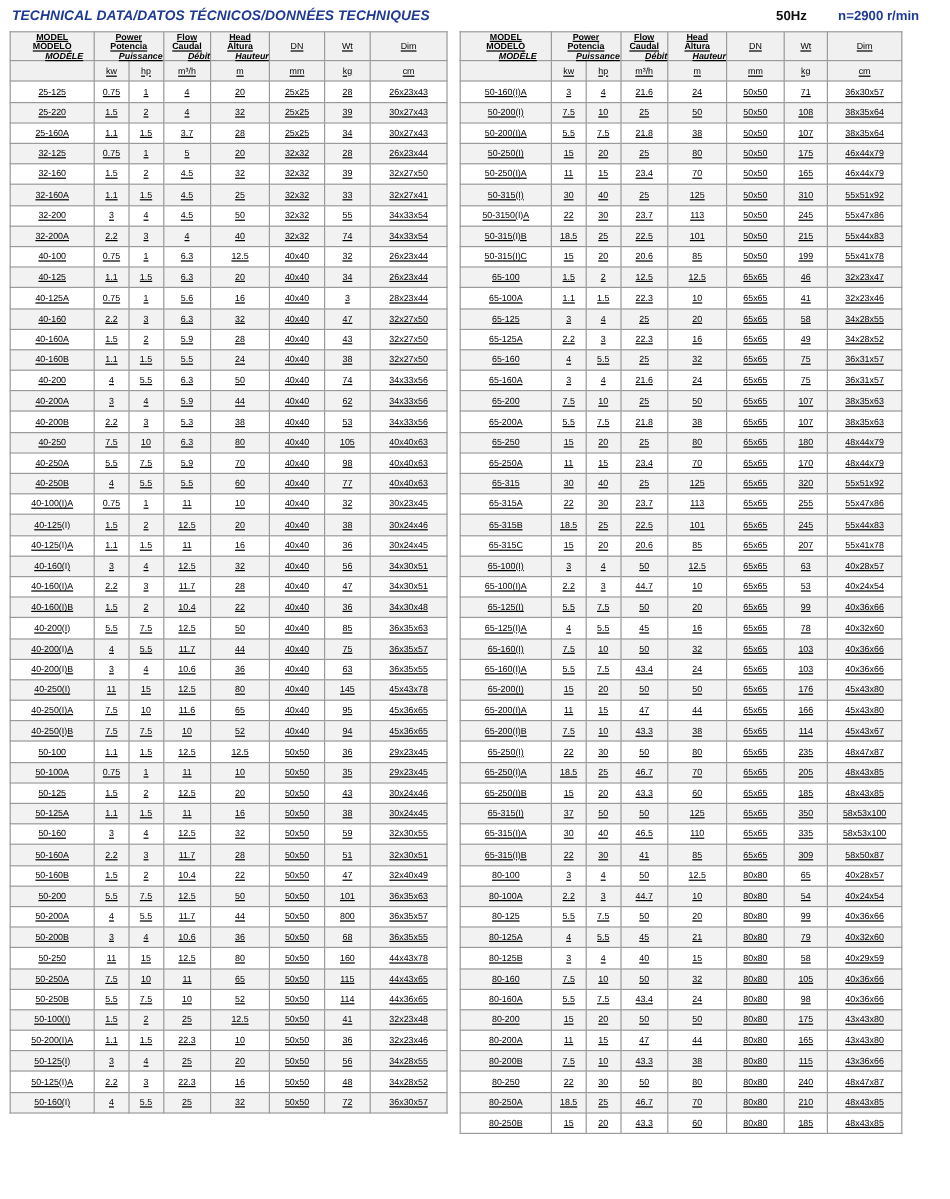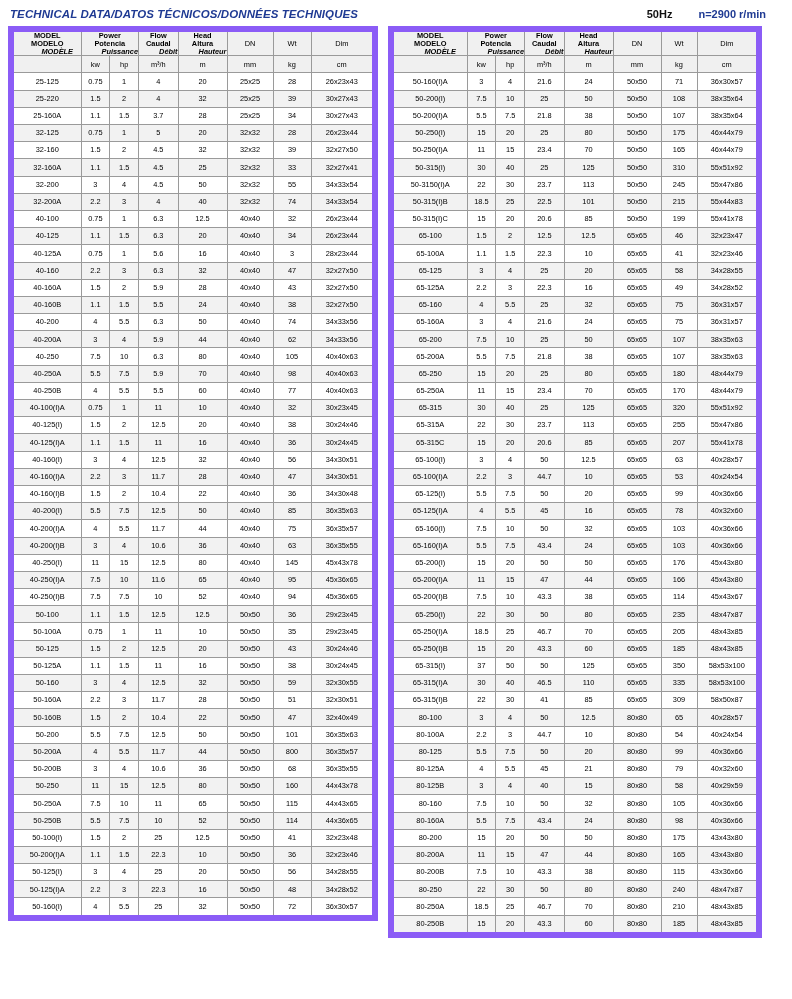--- a/index.html
+++ b/index.html
@@ -54,21 +54,22 @@
     white-space: nowrap;
   }
   .tables {
     display: flex;
     gap: 10px;
     align-items: flex-start;
   }
   table.spec {
     border-collapse: collapse;
     table-layout: fixed;
-    border: 6px solid #8b5cf6;
+    border: 1px solid #8b5cf6;
+    text-decoration: underline;
   }
   table.spec td, table.spec th {
     border: 1px solid #9a9a9a;
     padding: 0;
     font-size: 7.4px;
     text-align: center;
     vertical-align: middle;
     height: 16.2px;
     line-height: 1.05;
     background: #ffffff;
@@ -332,20 +333,30 @@
             <td class="model">40-200A</td>
             <td>3</td>
             <td>4</td>
             <td>5.9</td>
             <td>44</td>
             <td>40x40</td>
             <td>62</td>
             <td>34x33x56</td>
           </tr>
           <tr>
+            <td class="model">40-200B</td>
+            <td>2.2</td>
+            <td>3</td>
+            <td>5.3</td>
+            <td>38</td>
+            <td>40x40</td>
+            <td>53</td>
+            <td>34x33x56</td>
+          </tr>
+          <tr>
             <td class="model">40-250</td>
             <td>7.5</td>
             <td>10</td>
             <td>6.3</td>
             <td>80</td>
             <td>40x40</td>
             <td>105</td>
             <td>40x40x63</td>
           </tr>
           <tr>
@@ -924,20 +935,30 @@
             <td class="model">65-315A</td>
             <td>22</td>
             <td>30</td>
             <td>23.7</td>
             <td>113</td>
             <td>65x65</td>
             <td>255</td>
             <td>55x47x86</td>
           </tr>
           <tr>
+            <td class="model">65-315B</td>
+            <td>18.5</td>
+            <td>25</td>
+            <td>22.5</td>
+            <td>101</td>
+            <td>65x65</td>
+            <td>245</td>
+            <td>55x44x83</td>
+          </tr>
+          <tr>
             <td class="model">65-315C</td>
             <td>15</td>
             <td>20</td>
             <td>20.6</td>
             <td>85</td>
             <td>65x65</td>
             <td>207</td>
             <td>55x41x78</td>
           </tr>
           <tr>

